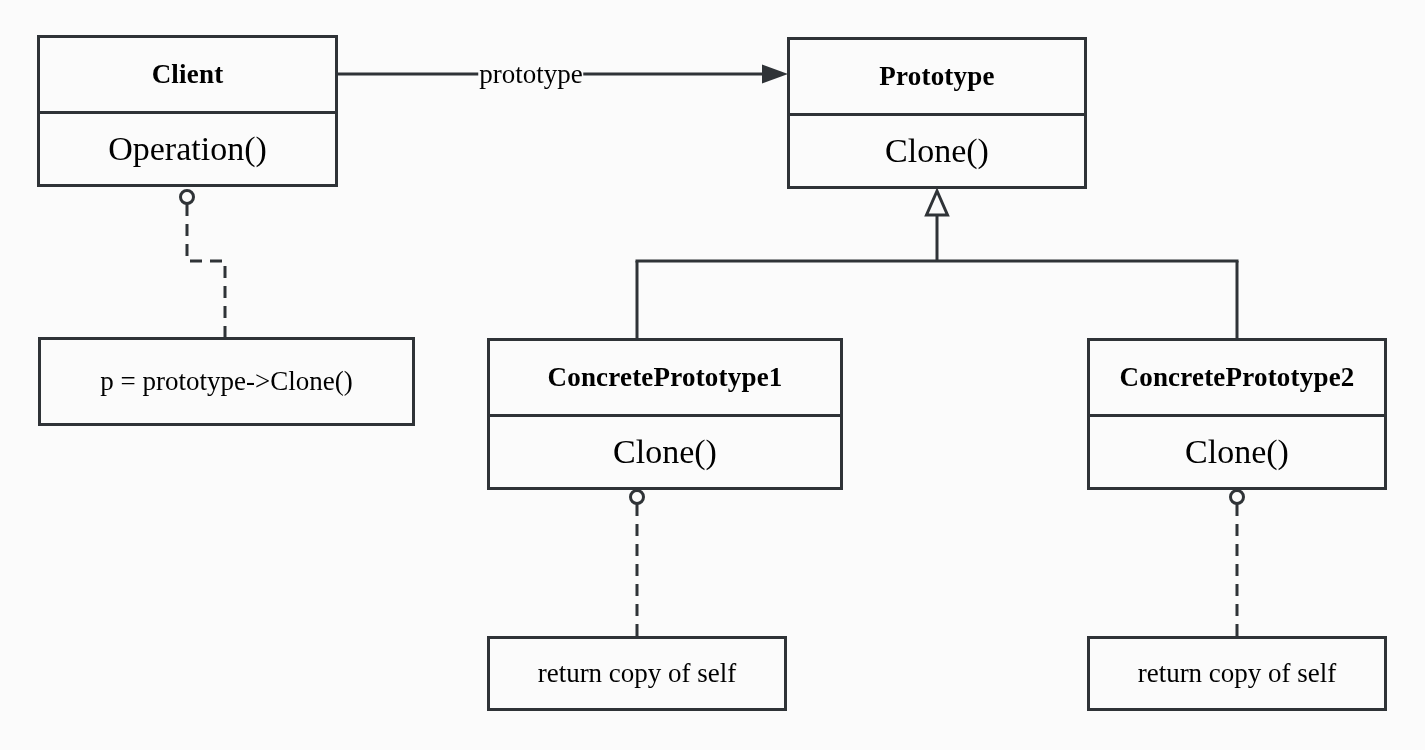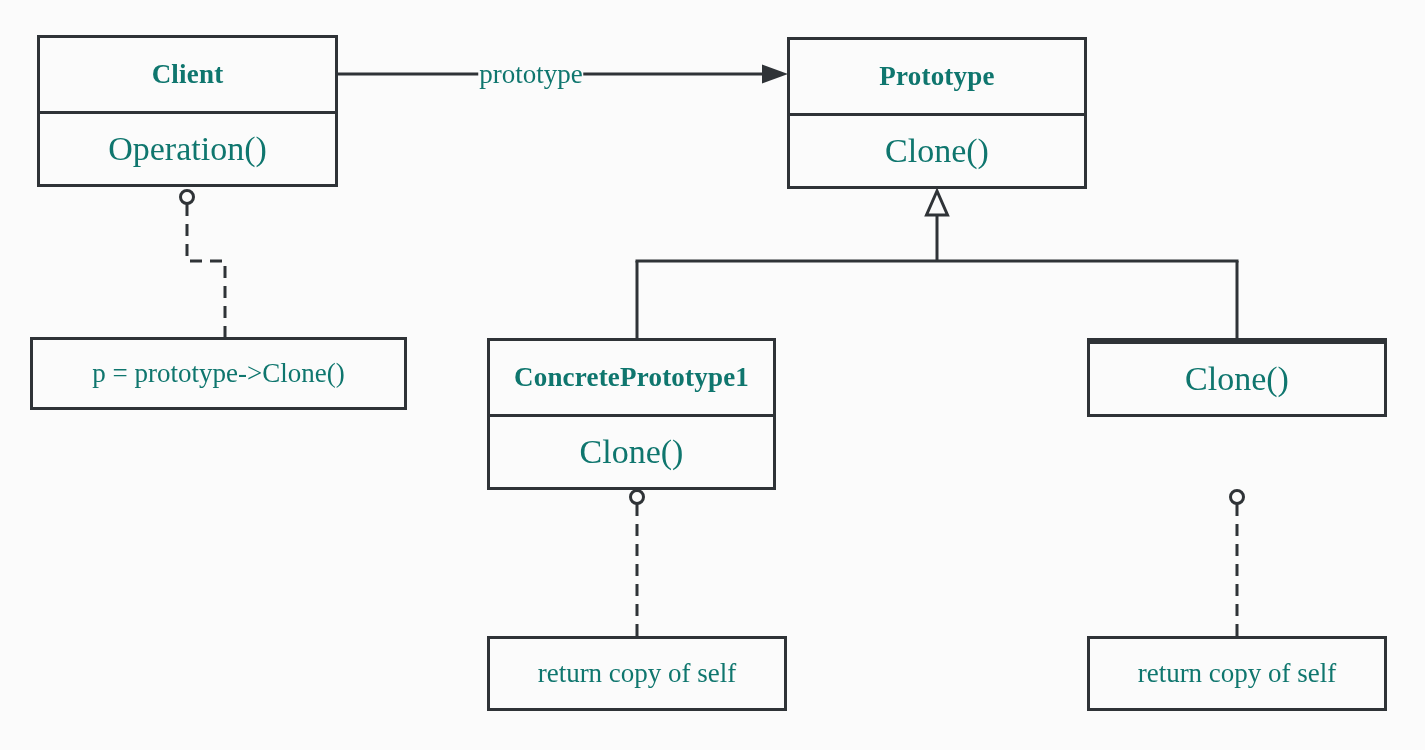--- a/index.html
+++ b/index.html
@@ -6,21 +6,21 @@
     margin: 0;
     padding: 0;
     background: #fbfbfb;
   }
   .diagram {
     position: relative;
     width: 1425px;
     height: 750px;
     background: #fbfbfb;
     font-family: "Liberation Serif", "DejaVu Serif", serif;
-    color: #0f766e;
+    color: #000000;
     overflow: hidden;
   }
   .connectors {
     position: absolute;
     left: 0;
     top: 0;
     width: 1425px;
     height: 750px;
   }
   .uml-class {
@@ -109,32 +109,33 @@
   <div class="uml-class" style="left:37px; top:35px; width:301px;">
     <div class="uml-title">Client</div>
     <div class="uml-methods">Operation()</div>
   </div>
 
   <div class="uml-class" style="left:787px; top:37px; width:300px;">
     <div class="uml-title">Prototype</div>
     <div class="uml-methods">Clone()</div>
   </div>
 
-  <div class="uml-class" style="left:487px; top:338px; width:289px;">
+  <div class="uml-class" style="left:487px; top:338px; width:356px;">
     <div class="uml-title">ConcretePrototype1</div>
     <div class="uml-methods">Clone()</div>
   </div>
 
   <div class="uml-class" style="left:1087px; top:338px; width:300px;">
+    <div class="uml-title">ConcretePrototype2</div>
     <div class="uml-methods">Clone()</div>
   </div>
 
   <div class="assoc-label">prototype</div>
 
-  <div class="uml-note" style="left:30px; top:337px; width:377px; height:73px;text-align:center;">
+  <div class="uml-note" style="left:38px; top:337px; width:377px; height:89px;text-align:center;">
     <span>p = prototype-&gt;Clone()</span>
   </div>
 
   <div class="uml-note" style="left:487px; top:636px; width:300px; height:75px;">
     <span>return copy of self</span>
   </div>
 
   <div class="uml-note" style="left:1087px; top:636px; width:300px; height:75px;">
     <span>return copy of self</span>
   </div>

